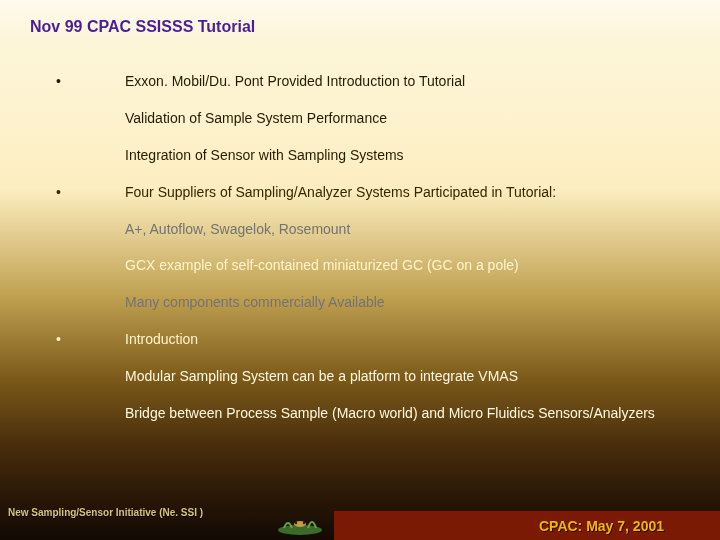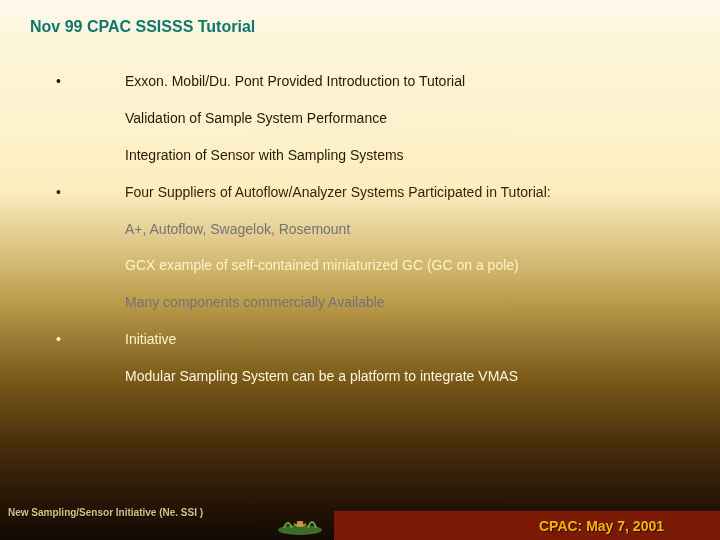--- a/index.html
+++ b/index.html
@@ -8,21 +8,21 @@
     font-family: Verdana, Tahoma, sans-serif;
     background: linear-gradient(180deg, #fefaed 0%, #fdf5d8 8%, #fdf3d0 20%, #fdeec0 35%, #bfa050 55%, #7c5a1a 70%, #4a2f0c 82%, #2a1706 92%, #120a03 100%);
     position: relative;
   }
   .title {
     position: absolute;
     top: 18px;
     left: 30px;
     font-weight: bold;
     font-size: 16px;
-    color: #0f766e;
+    color: #4c1d95;
   }
   .content {
     position: absolute;
     top: 72px;
     left: 56px;
     right: 28px;
   }
   .row {
     display: flex;
     align-items: baseline;
@@ -99,41 +99,45 @@
     <div class="row">
       <div class="bullet c1"></div>
       <div class="text c1">Validation of Sample System Performance</div>
     </div>
     <div class="row">
       <div class="bullet c1"></div>
       <div class="text c1">Integration of Sensor with Sampling Systems</div>
     </div>
     <div class="row">
       <div class="bullet c2">•</div>
-      <div class="text c2">Four Suppliers of Autoflow/Analyzer Systems Participated in Tutorial:</div>
+      <div class="text c2">Four Suppliers of Sampling/Analyzer Systems Participated in Tutorial:</div>
     </div>
     <div class="row">
       <div class="bullet c3"></div>
       <div class="text c3">A+, Autoflow, Swagelok, Rosemount</div>
     </div>
     <div class="row">
       <div class="bullet c4"></div>
       <div class="text c4">GCX example of self-contained miniaturized GC (GC on a pole)</div>
     </div>
     <div class="row">
       <div class="bullet c3"></div>
       <div class="text c3">Many components commercially Available</div>
     </div>
     <div class="row">
       <div class="bullet c4">•</div>
-      <div class="text c4">Initiative</div>
+      <div class="text c4">Introduction</div>
     </div>
     <div class="row">
       <div class="bullet c5"></div>
       <div class="text c5">Modular Sampling System can be a platform to integrate VMAS</div>
+    </div>
+    <div class="row">
+      <div class="bullet c6"></div>
+      <div class="text c6">Bridge between Process Sample (Macro world) and Micro Fluidics Sensors/Analyzers</div>
     </div>
   </div>
 
 <div class="footer">
   <div class="footer-left">New Sampling/Sensor Initiative (Ne. SSI )</div>
   <div class="footer-logo">
     <svg viewBox="0 0 52 28" width="52" height="28">
       <ellipse cx="26" cy="22" rx="22" ry="5" fill="#3a6b2a"></ellipse>
       <path d="M10 20 Q14 10 18 20" stroke="#6fa040" stroke-width="2" fill="none"></path>
       <path d="M34 20 Q38 8 42 20" stroke="#6fa040" stroke-width="2" fill="none"></path>

